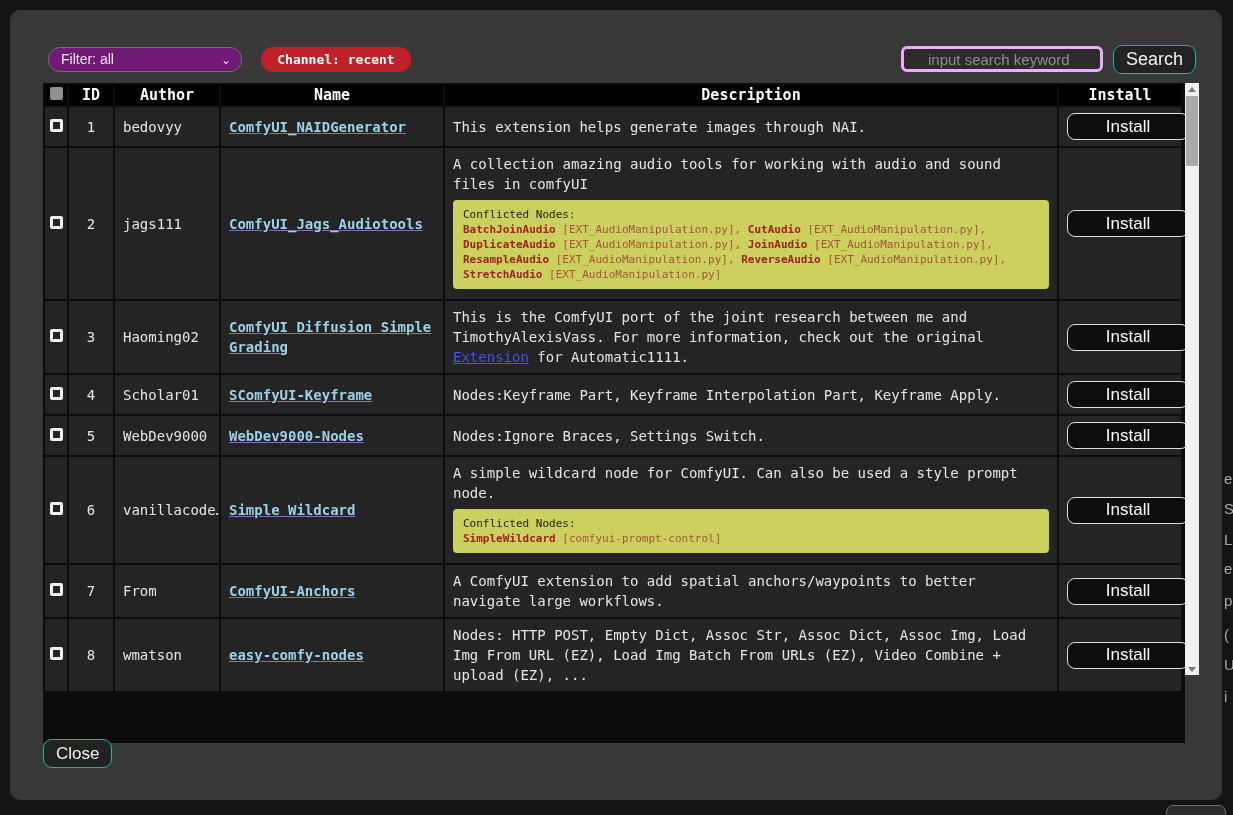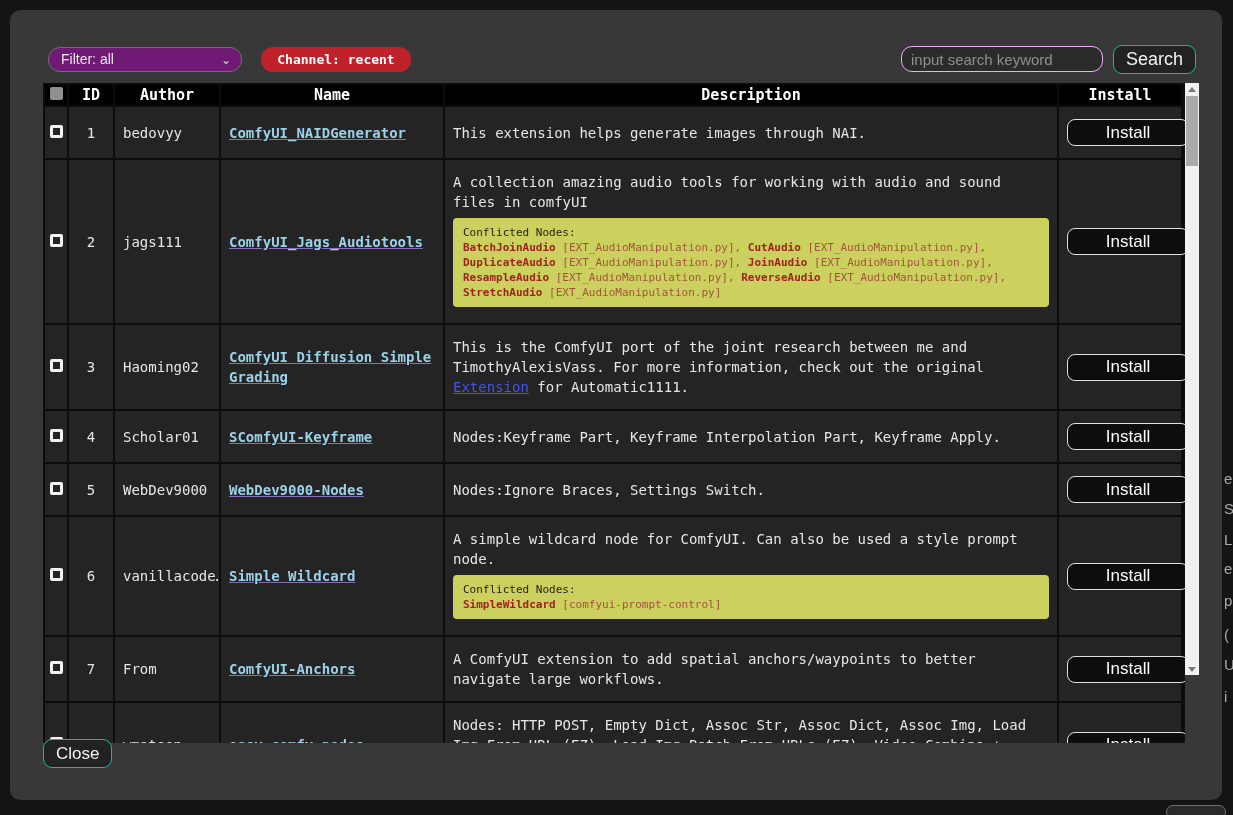--- a/index.html
+++ b/index.html
@@ -22,36 +22,36 @@
     display:flex; align-items:center;
   }
   .filter-chev { position:absolute; right:10px; top:5px; font-size:12px; color:#ddd; pointer-events:none; }
   .channel-badge {
     margin-left:19px; height:25px; min-width:150px; background:#c0222c; color:#fff;
     border-radius:12px; font-weight:bold; font-size:13px;
     display:flex; align-items:center; justify-content:center; padding:0 14px;
   }
   .spacer { flex:1; }
   .search-input {
-    width:202px; height:26px; background:#2b2b2b; border:1px solid #f0abfc; border-radius:11px;
-    color:#ddd; font-family:"Liberation Sans", sans-serif; font-size:15px; padding:0 9px;
+    width:202px; height:26px; background:#2b2b2b; border:3px solid #f0abfc; border-radius:6px;
+    color:#ddd; font-family:"Liberation Sans", sans-serif; font-size:15px; padding:0 24px;
   }
   .search-input::placeholder { color:#8f8f8f; }
   .btn {
     margin-left:10px; height:29px; background:#222; color:#f2f2f2;
     border:1px solid #14b8a6; border-radius:9px; padding:0 12px;
     font-family:"Liberation Sans", sans-serif; font-size:18px; cursor:pointer;
   }
 
   
   .table-zone { position:absolute; left:33px; top:73px; width:1156px; height:592px; display:flex; }
   .grid-clip { width:1142px; height:660px; overflow:hidden; background:#0c0c0c; }
   table.nodes { border-collapse:separate; border-spacing:2px; width:1140px; table-layout:fixed; background:#0c0c0c; }
   th { background:#000; color:#fff; font-size:15px; font-weight:bold; height:20px; text-align:center; }
-  td { background:#242424; color:#e6e6e6; font-size:14px; line-height:20px; padding:12px 8px; vertical-align:middle; }
+  td { background:#242424; color:#e6e6e6; font-size:14px; line-height:20px; padding:6px 8px; vertical-align:middle; }
   td.c-cb, td.c-id { text-align:center; padding:6px 2px; }
   td.c-install { text-align:center; }
   td.c-author { white-space:nowrap; overflow:hidden; }
   .cb { width:13px; height:13px; border:3px solid #f2f2f2; border-radius:2px; background:#242424; display:inline-block; cursor:pointer; }
   .cb.head { background:#8f8f8f; border-color:#8f8f8f; cursor:default; }
   a.name-link { color:#9bd2ea; font-weight:bold; text-decoration:underline; text-decoration-color:#8a6fb4; cursor:pointer; }
   a.desc-link { color:#4553e8; text-decoration:underline; cursor:pointer; }
   .install-btn {
     width:122px; height:27px; background:#0d0d0d; color:#fafafa;
     border:1px solid #e0e0e0; border-radius:8px;

